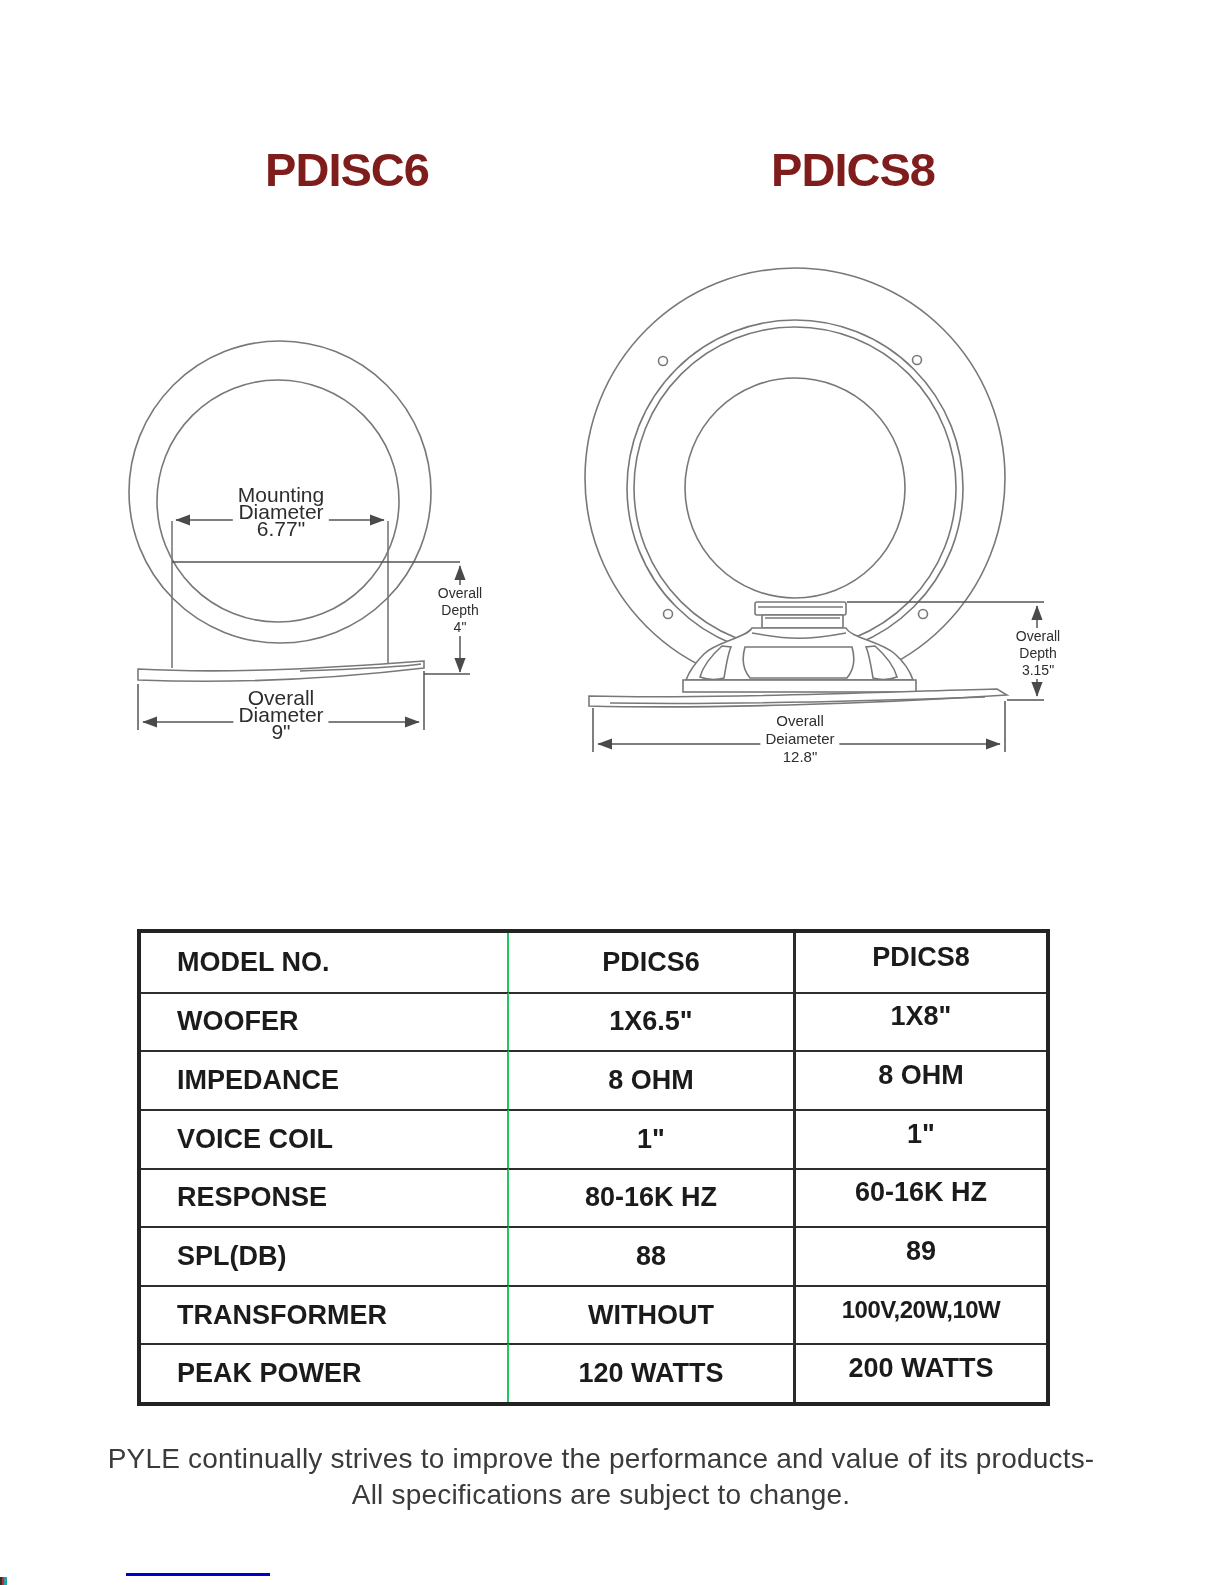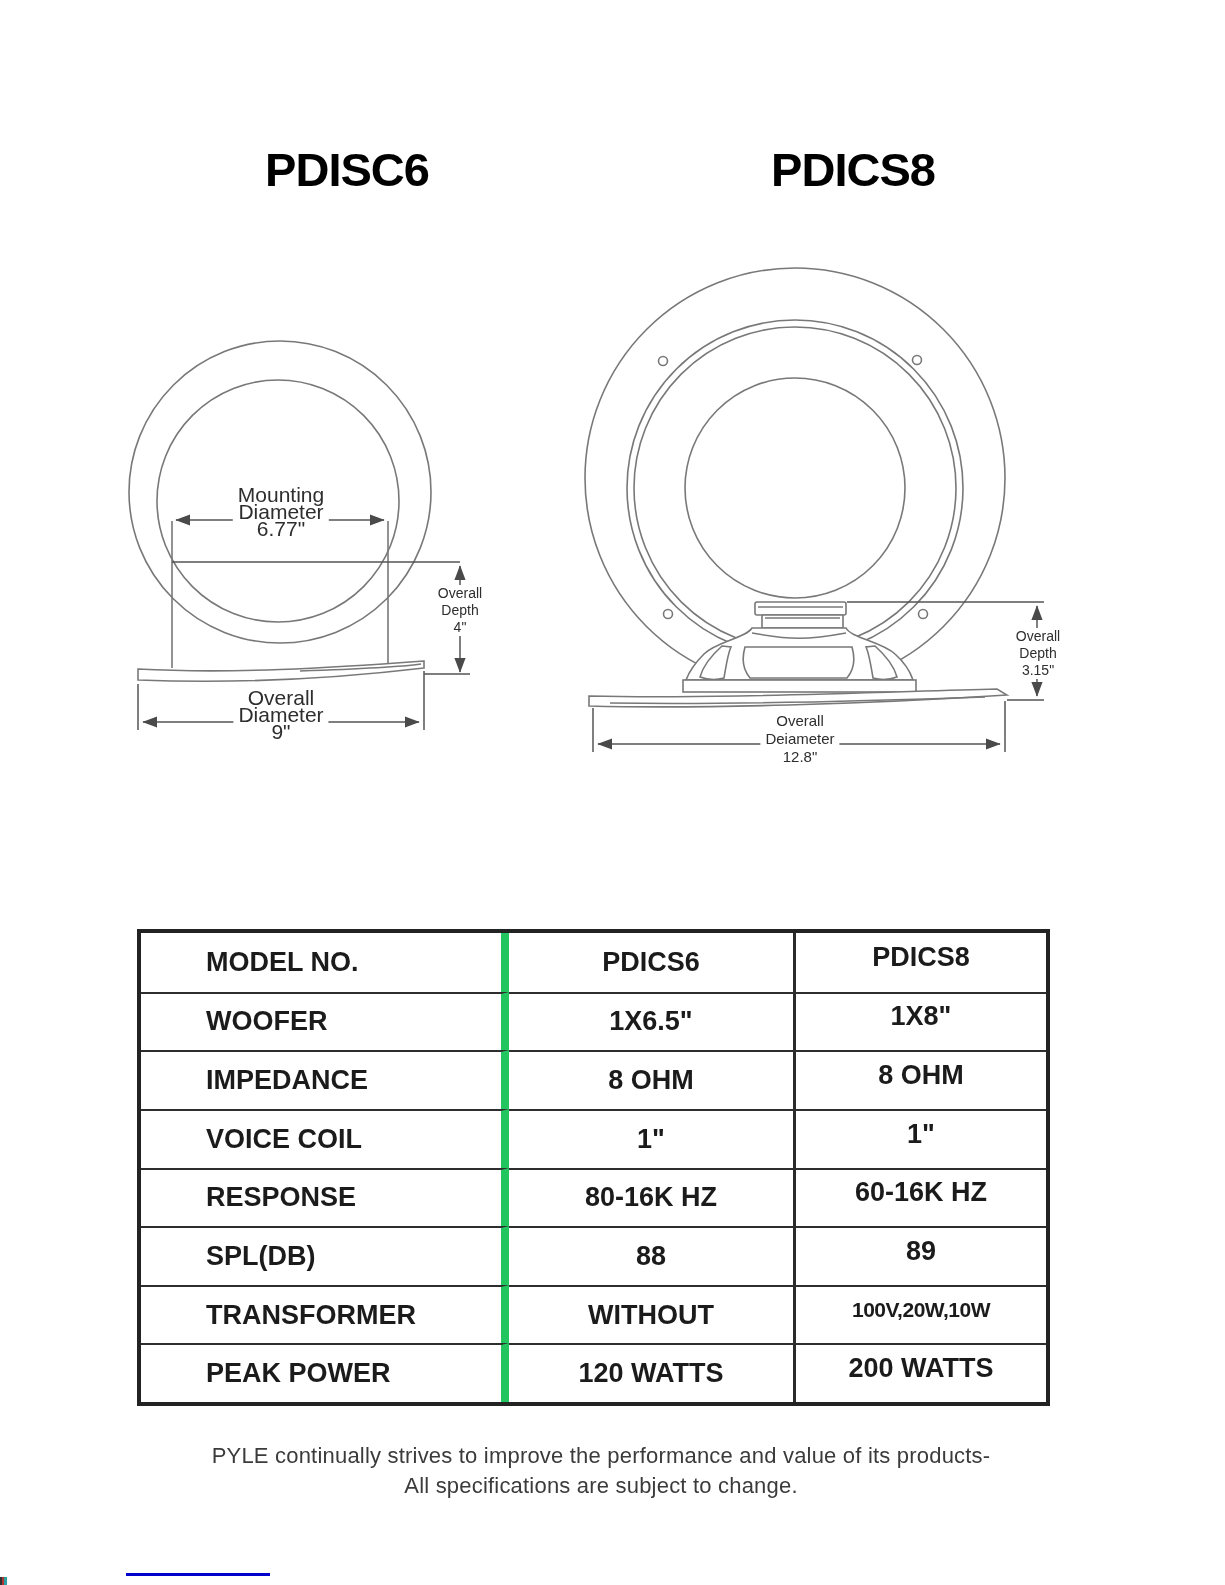--- a/index.html
+++ b/index.html
@@ -3,21 +3,21 @@
 <meta charset="utf-8">
 <style>
   html,body{margin:0;padding:0;background:#ffffff;}
   .page{
     position:relative;width:1225px;height:1585px;background:#ffffff;
     font-family:"Liberation Sans", sans-serif;overflow:hidden;
   }
   
   .model-title{
     position:absolute;top:142px;transform:translateX(-50%);
-    font-size:47px;font-weight:bold;color:#000000;letter-spacing:-1px;
+    font-size:47px;font-weight:bold;color:#7f1d1d;letter-spacing:-1px;
     white-space:nowrap;
   }
   
   svg.lineart{position:absolute;left:0;top:0;}
   
   .dim-label{
     position:absolute;transform:translateX(-50%);
     background:#ffffff;padding:0 5px;text-align:center;
     color:#2e2e2e;white-space:nowrap;
   }
@@ -29,30 +29,30 @@
   .spec-table{
     position:absolute;left:137px;top:929px;width:913px;height:477px;
     box-sizing:border-box;border:4px solid #232323;
     display:grid;grid-template-columns:368px 287px 1fr;grid-auto-rows:1fr;
     background:#fff;
   }
   .cell{
     display:flex;align-items:center;box-sizing:border-box;
     font-weight:bold;font-size:27px;color:#1b1b1b;
   }
-  .cell.lab{justify-content:flex-start;padding-left:65px;border-right:8px solid #22c55e;}
+  .cell.lab{justify-content:flex-start;padding-left:36px;border-right:2px solid #22c55e;}
   .cell.val{justify-content:center;}
   .cell.c2{border-right:3px solid #2b2b2b;}
   .cell.c3{padding-bottom:10px;}
   .cell.rb{border-top:2px solid #2e2e2e;}
-  .cell.small{font-size:21px;letter-spacing:-0.5px;}
+  .cell.small{font-size:24px;letter-spacing:-0.5px;}
   
   .footer-note{
     position:absolute;left:601px;top:1443px;transform:translateX(-50%);
-    width:max-content;text-align:center;font-size:22px;color:#3b3b3b;
+    width:max-content;text-align:center;font-size:28px;color:#3b3b3b;
     letter-spacing:0.2px;
   }
   .footer-note .l2{margin-top:4px;}
   
   .blue-rule{position:absolute;left:126px;top:1573px;width:144px;height:3px;background:#0000cc;}
   .corner-artifact{
     position:absolute;left:0;top:1577px;width:7px;height:8px;
     background:linear-gradient(90deg,#303030 0 2px,#b23333 2px 4px,#2aa0a0 4px 7px);
   }
 </style>

